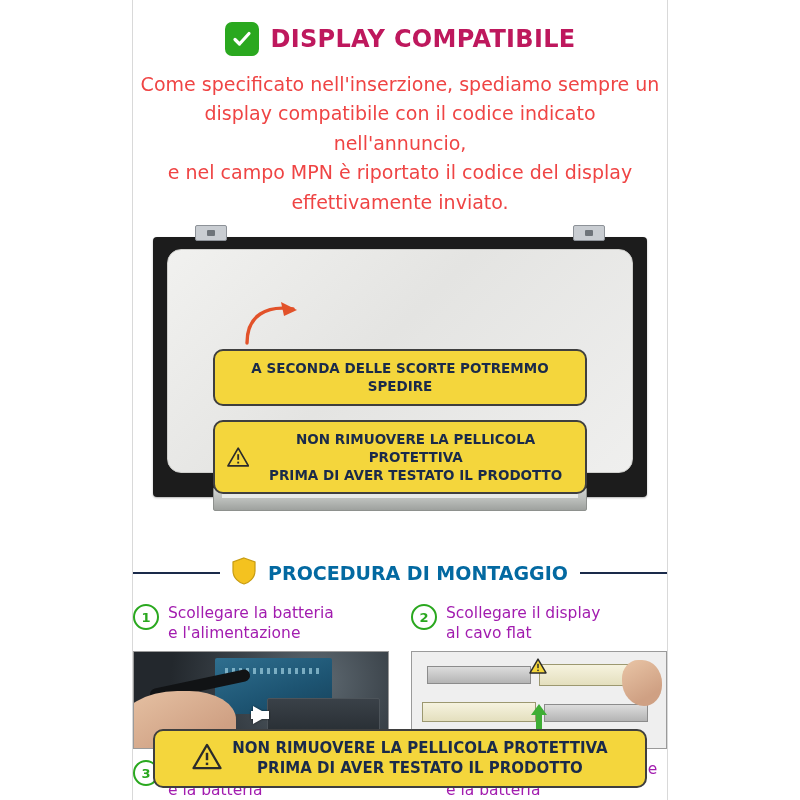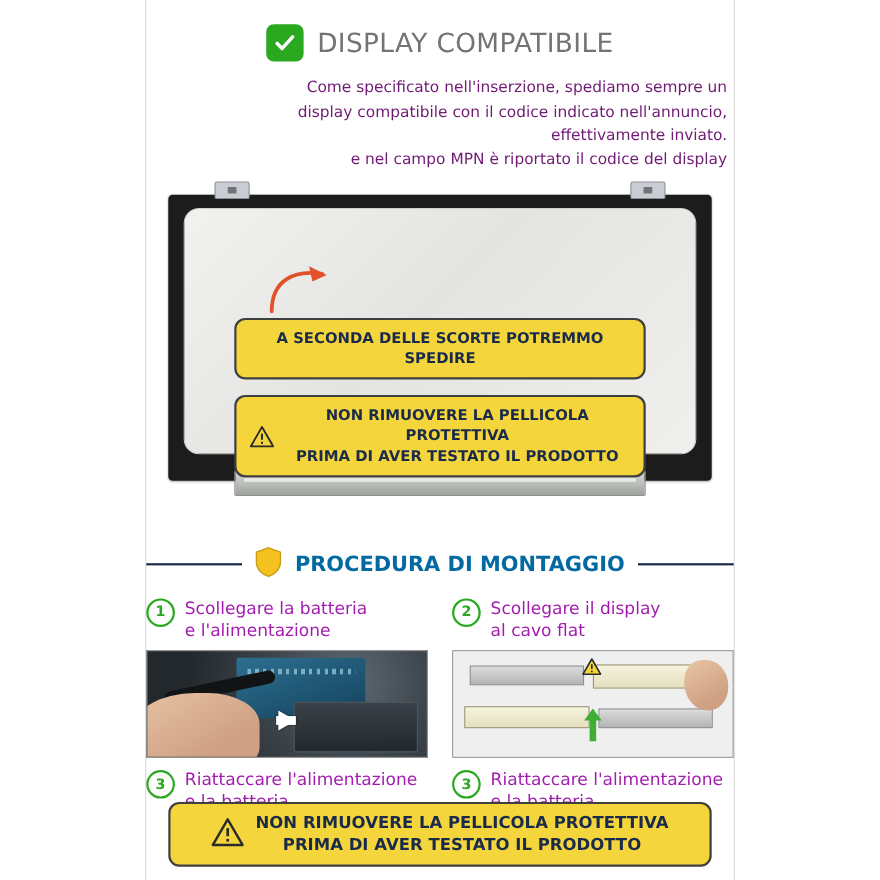--- a/index.html
+++ b/index.html
@@ -53,32 +53,32 @@
     border-radius: 7px;
     background: #2aa81f;
     display: flex;
     align-items: center;
     justify-content: center;
     flex: 0 0 auto;
   }
   .check-badge svg { display: block; }
   .header-title {
     font-size: 24px;
-    font-weight: normal;
-    color: #737373;
+    font-weight: bold;
+    color: #be185d;
     letter-spacing: 0.3px;
     white-space: nowrap;
   }
 
   .intro {
     margin: 14px 6px 0 6px;
-    text-align: right;
-    font-size: 14px;
+    text-align: center;
+    font-size: 19px;
     line-height: 1.55;
-    color: #701a75;
+    color: #ef4444;
   }
 
   
   .display-wrap {
     margin-top: 18px;
     position: relative;
     height: 300px;
   }
   .screen-outer {
     position: absolute;
@@ -385,22 +385,22 @@
         <svg width="22" height="22" viewBox="0 0 22 22" aria-hidden="true">
           <path d="M4 11.5 L8.5 16 L18 5.5" fill="none" stroke="#ffffff" stroke-width="3.2" stroke-linecap="round" stroke-linejoin="round"></path>
         </svg>
       </div>
       <div class="header-title">DISPLAY COMPATIBILE</div>
     </div>
 
     <div class="intro">
       <div>Come specificato nell'inserzione, spediamo sempre un</div>
       <div>display compatibile con il codice indicato nell'annuncio,</div>
+      <div>e nel campo MPN è riportato il codice del display</div>
       <div>effettivamente inviato.</div>
-      <div>e nel campo MPN è riportato il codice del display</div>
     </div>
 
     <div class="display-wrap">
       <div class="screen-outer">
         <div class="tab left"></div>
         <div class="tab right"></div>
         <div class="screen-inner"></div>
         <div class="bottom-strip"></div>
 
         <div class="callouts">

